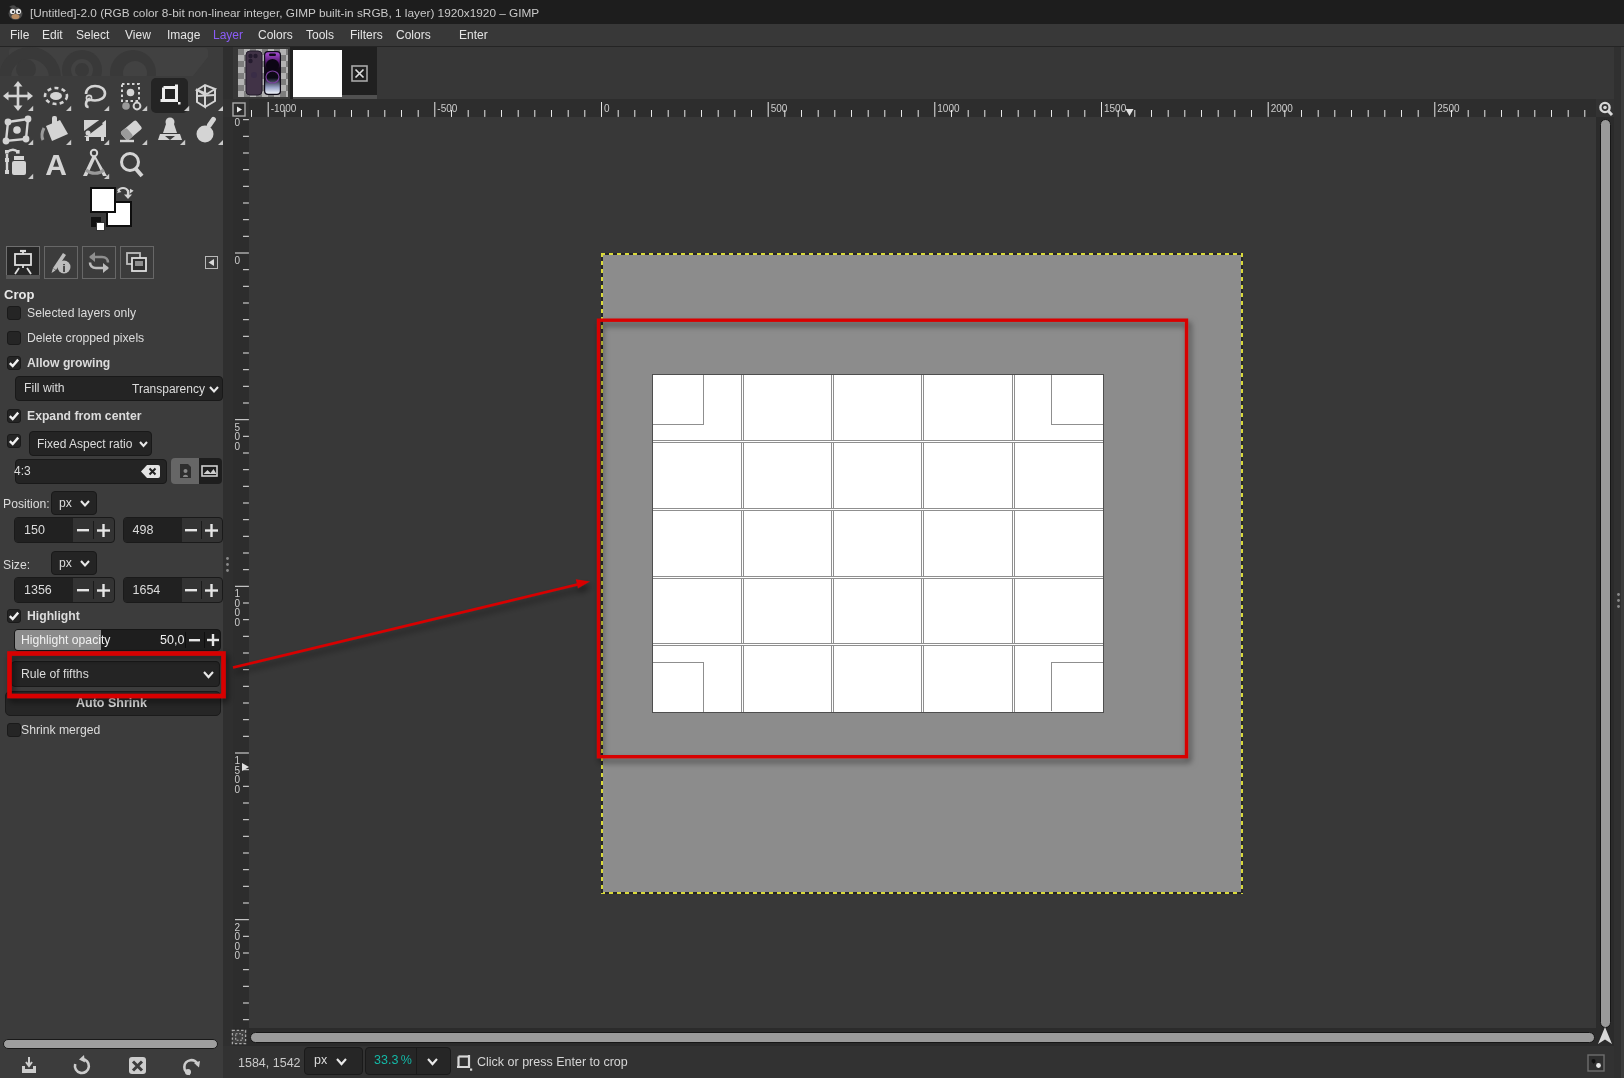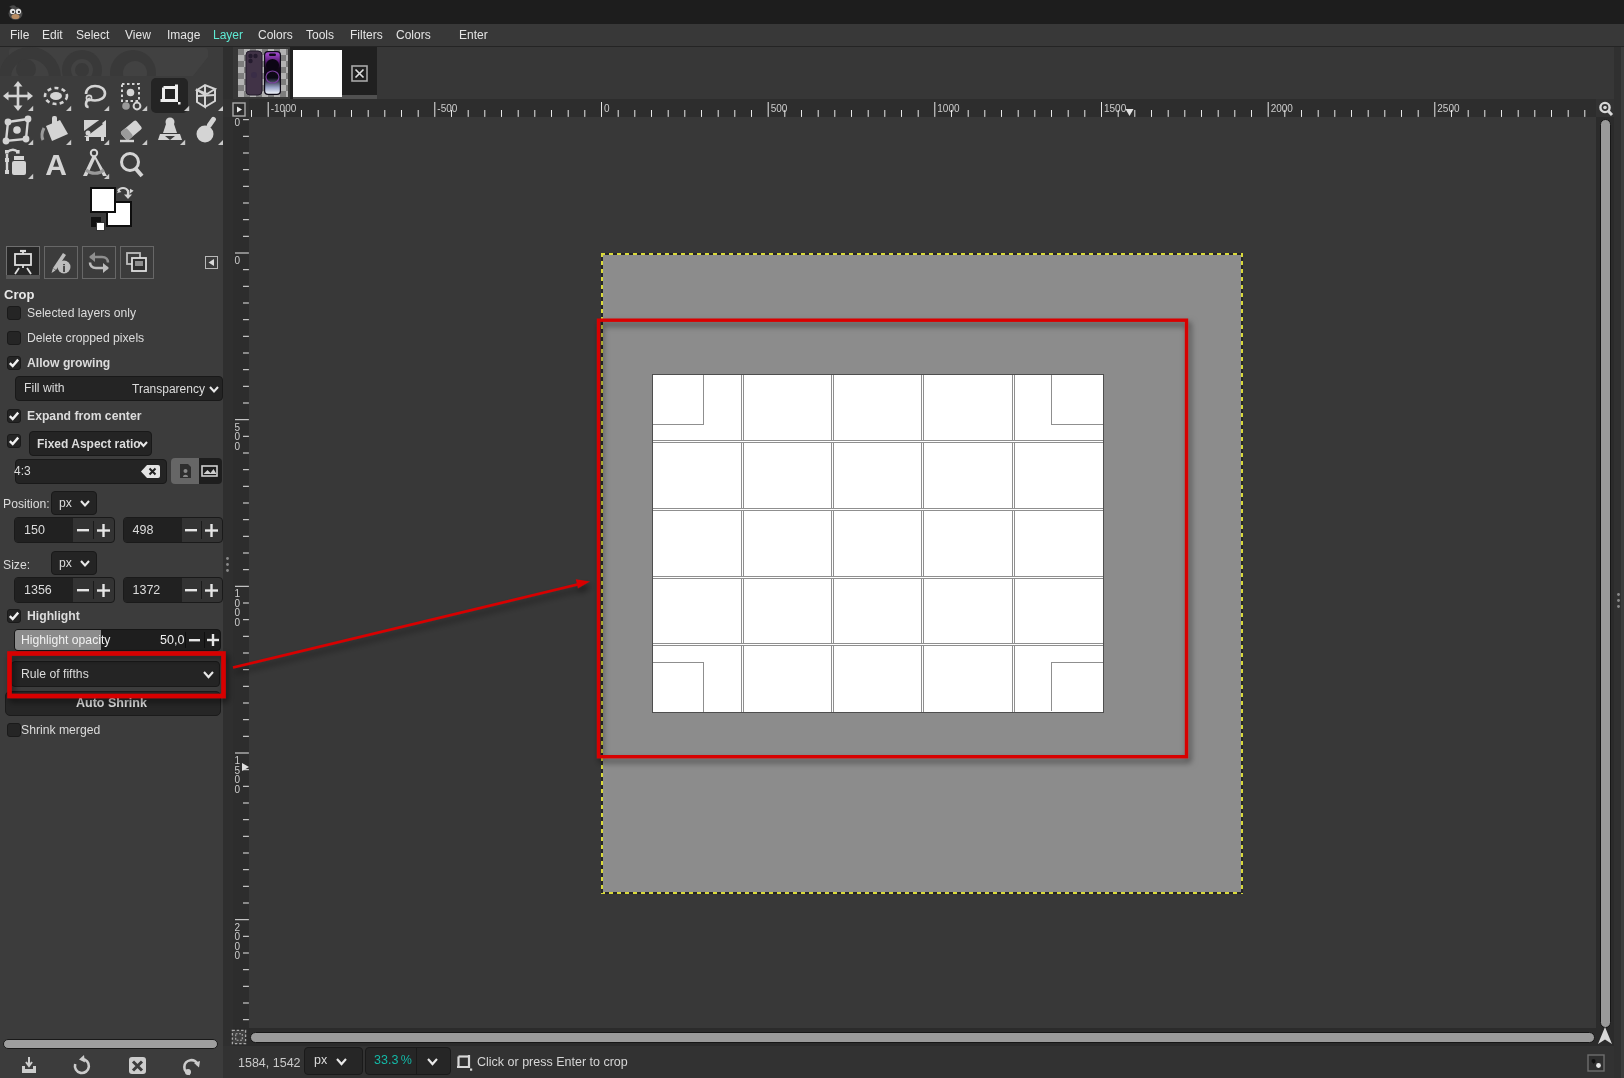--- a/index.html
+++ b/index.html
@@ -28,26 +28,27 @@
 <div class="abs" style="left:1621px;top:47px;width:3px;height:1031px;background:#3c3c3c"></div>
 <svg class="abs" style="left:7px;top:4px" width="17" height="17" viewBox="0 0 17 17">
 <ellipse cx="8.5" cy="9.5" rx="7" ry="6.5" fill="#4a4a4a"></ellipse>
 <circle cx="5.6" cy="7.4" r="2.6" fill="#e8e8e8"></circle>
       <circle cx="11.4" cy="7.4" r="2.6" fill="#e8e8e8"></circle>
 <circle cx="6.1" cy="7.9" r="1.1" fill="#222"></circle>
       <circle cx="11.9" cy="7.9" r="1.1" fill="#222"></circle>
 <ellipse cx="8.5" cy="12.5" rx="4" ry="2.6" fill="#b98d63"></ellipse>
 <path d="M2 3 Q6 0 9 2.5 L7 5 Q4.5 3.5 2 3Z" fill="#4a4a4a"></path>
 </svg>
+<div class="txt" style="left:30px;top:5.5px;font-size:11.8px;color:#c9c9c9">[Untitled]-2.0 (RGB color 8-bit non-linear integer, GIMP built-in sRGB, 1 layer) 1920x1920 – GIMP</div>
 <div class="txt" style="left:10px;top:28px;font-size:12px;color:#e4e4e4">File</div>
 <div class="txt" style="left:42px;top:28px;font-size:12px;color:#e4e4e4">Edit</div>
 <div class="txt" style="left:76px;top:28px;font-size:12px;color:#e4e4e4">Select</div>
 <div class="txt" style="left:125px;top:28px;font-size:12px;color:#e4e4e4">View</div>
 <div class="txt" style="left:167px;top:28px;font-size:12px;color:#e4e4e4">Image</div>
-<div class="txt" style="left:213px;top:28px;font-size:12px;color:#5eead4">Layer</div>
+<div class="txt" style="left:213px;top:28px;font-size:12px;color:#8b5cf6">Layer</div>
 <div class="txt" style="left:258px;top:28px;font-size:12px;color:#e4e4e4">Colors</div>
 <div class="txt" style="left:306px;top:28px;font-size:12px;color:#e4e4e4">Tools</div>
 <div class="txt" style="left:350px;top:28px;font-size:12px;color:#e4e4e4">Filters</div>
 <div class="txt" style="left:396px;top:28px;font-size:12px;color:#e4e4e4">Colors</div>
 <div class="txt" style="left:459px;top:28px;font-size:12px;color:#e4e4e4">Enter</div>
 <svg class="abs" style="left:0;top:47px" width="223" height="29" viewBox="0 0 223 29">
 <rect x="9" y="1" width="199" height="28" rx="3" fill="#414141"></rect>
 <path d="M208 29 L193 29 L208 10 Z" fill="#3c3c3c"></path>
 <circle cx="30" cy="31" r="25" fill="none" stroke="#393939" stroke-width="12"></circle>
 <circle cx="26" cy="22" r="10" fill="#393939"></circle>
@@ -231,21 +232,21 @@
 <div class="abs" style="left:7px;top:409px;width:13.5px;height:13.5px;background:#252525;border:1px solid #1a1a1a;border-radius:3px;box-sizing:border-box"></div>
     <svg class="abs" style="left:7px;top:409px" width="14" height="14" viewBox="0 0 14 14">
       <path d="M2.8 7.2 L5.7 10 L11.2 3.6" fill="none" stroke="#f2f2f2" stroke-width="2.4"></path>
     </svg>
 <div class="txt" style="left:27px;top:409px;font-size:12.2px;font-weight:bold;color:#dcdcdc">Expand from center</div>
 <div class="abs" style="left:7px;top:434px;width:13.5px;height:13.5px;background:#252525;border:1px solid #1a1a1a;border-radius:3px;box-sizing:border-box"></div>
     <svg class="abs" style="left:7px;top:434px" width="14" height="14" viewBox="0 0 14 14">
       <path d="M2.8 7.2 L5.7 10 L11.2 3.6" fill="none" stroke="#f2f2f2" stroke-width="2.4"></path>
     </svg>
 <div class="abs" style="left:29px;top:431px;width:123px;height:25px;background:#242424;border:1px solid #191919;border-radius:4px;box-sizing:border-box"></div>
-<div class="txt" style="left:37px;top:437px;font-size:12px;font-weight:bold;color:#dcdcdc">Fixed Aspect ratio</div>
+<div class="txt" style="left:37px;top:437px;font-size:12px;font-weight:normal;color:#dcdcdc">Fixed Aspect ratio</div>
 <svg class="abs" style="left:139px;top:441px" width="9" height="6.95" viewBox="0 0 9 6.95">
       <path d="M1 1 L4.5 4.95 L8 1" fill="none" stroke="#e8e8e8" stroke-width="2.1"></path>
     </svg>
 <div class="abs" style="left:15px;top:459px;width:152px;height:25px;background:#242424;border:1px solid #191919;border-radius:4px;box-sizing:border-box"></div>
 <div class="txt" style="left:14px;top:464px;font-size:12px;font-weight:normal;color:#dcdcdc">4:3</div>
 <svg class="abs" style="left:141px;top:465px" width="19" height="13" viewBox="0 0 19 13">
 <path d="M6 0 H17 a2 2 0 0 1 2 2 V11 a2 2 0 0 1 -2 2 H6 L0 6.5 Z" fill="#e4e4e4"></path>
 <path d="M8.5 3.5 l6 6 M14.5 3.5 l-6 6" stroke="#232323" stroke-width="2"></path>
     </svg>
 <div class="abs" style="left:171px;top:458px;width:28px;height:26px;background:#666666;border-radius:4px 0 0 4px"></div>
@@ -300,21 +301,21 @@
     <svg class="abs" style="left:77.0px;top:589px" width="12" height="3" viewBox="0 0 12 3">
       <rect width="12" height="2.4" fill="#e6e6e6"></rect>
     </svg>
     <svg class="abs" style="left:96.5px;top:583.5px" width="13" height="13" viewBox="0 0 13 13">
       <rect y="5.3" width="13" height="2.4" fill="#e6e6e6"></rect>
       <rect x="5.3" width="2.4" height="13" fill="#e6e6e6"></rect>
     </svg>
 <div class="abs" style="left:122.5px;top:577px;width:100.5px;height:26px;background:#333333;border:1px solid #1a1a1a;border-radius:4px;box-sizing:border-box"></div>
     <div class="abs" style="left:123.5px;top:578px;width:58px;height:24px;background:#212121;border-radius:3px 0 0 3px"></div>
     <div class="abs" style="left:201.25px;top:581px;width:1px;height:18px;background:#1a1a1a"></div>
-    <div class="txt" style="left:132.5px;top:583px;font-size:12.5px;color:#dcdcdc">1372</div>
+    <div class="txt" style="left:132.5px;top:583px;font-size:12.5px;color:#dcdcdc">1654</div>
     <svg class="abs" style="left:185.375px;top:589px" width="12" height="3" viewBox="0 0 12 3">
       <rect width="12" height="2.4" fill="#e6e6e6"></rect>
     </svg>
     <svg class="abs" style="left:204.625px;top:583.5px" width="13" height="13" viewBox="0 0 13 13">
       <rect y="5.3" width="13" height="2.4" fill="#e6e6e6"></rect>
       <rect x="5.3" width="2.4" height="13" fill="#e6e6e6"></rect>
     </svg>
 <div class="abs" style="left:7px;top:609px;width:13.5px;height:13.5px;background:#252525;border:1px solid #1a1a1a;border-radius:3px;box-sizing:border-box"></div>
     <svg class="abs" style="left:7px;top:609px" width="14" height="14" viewBox="0 0 14 14">
       <path d="M2.8 7.2 L5.7 10 L11.2 3.6" fill="none" stroke="#f2f2f2" stroke-width="2.4"></path>

